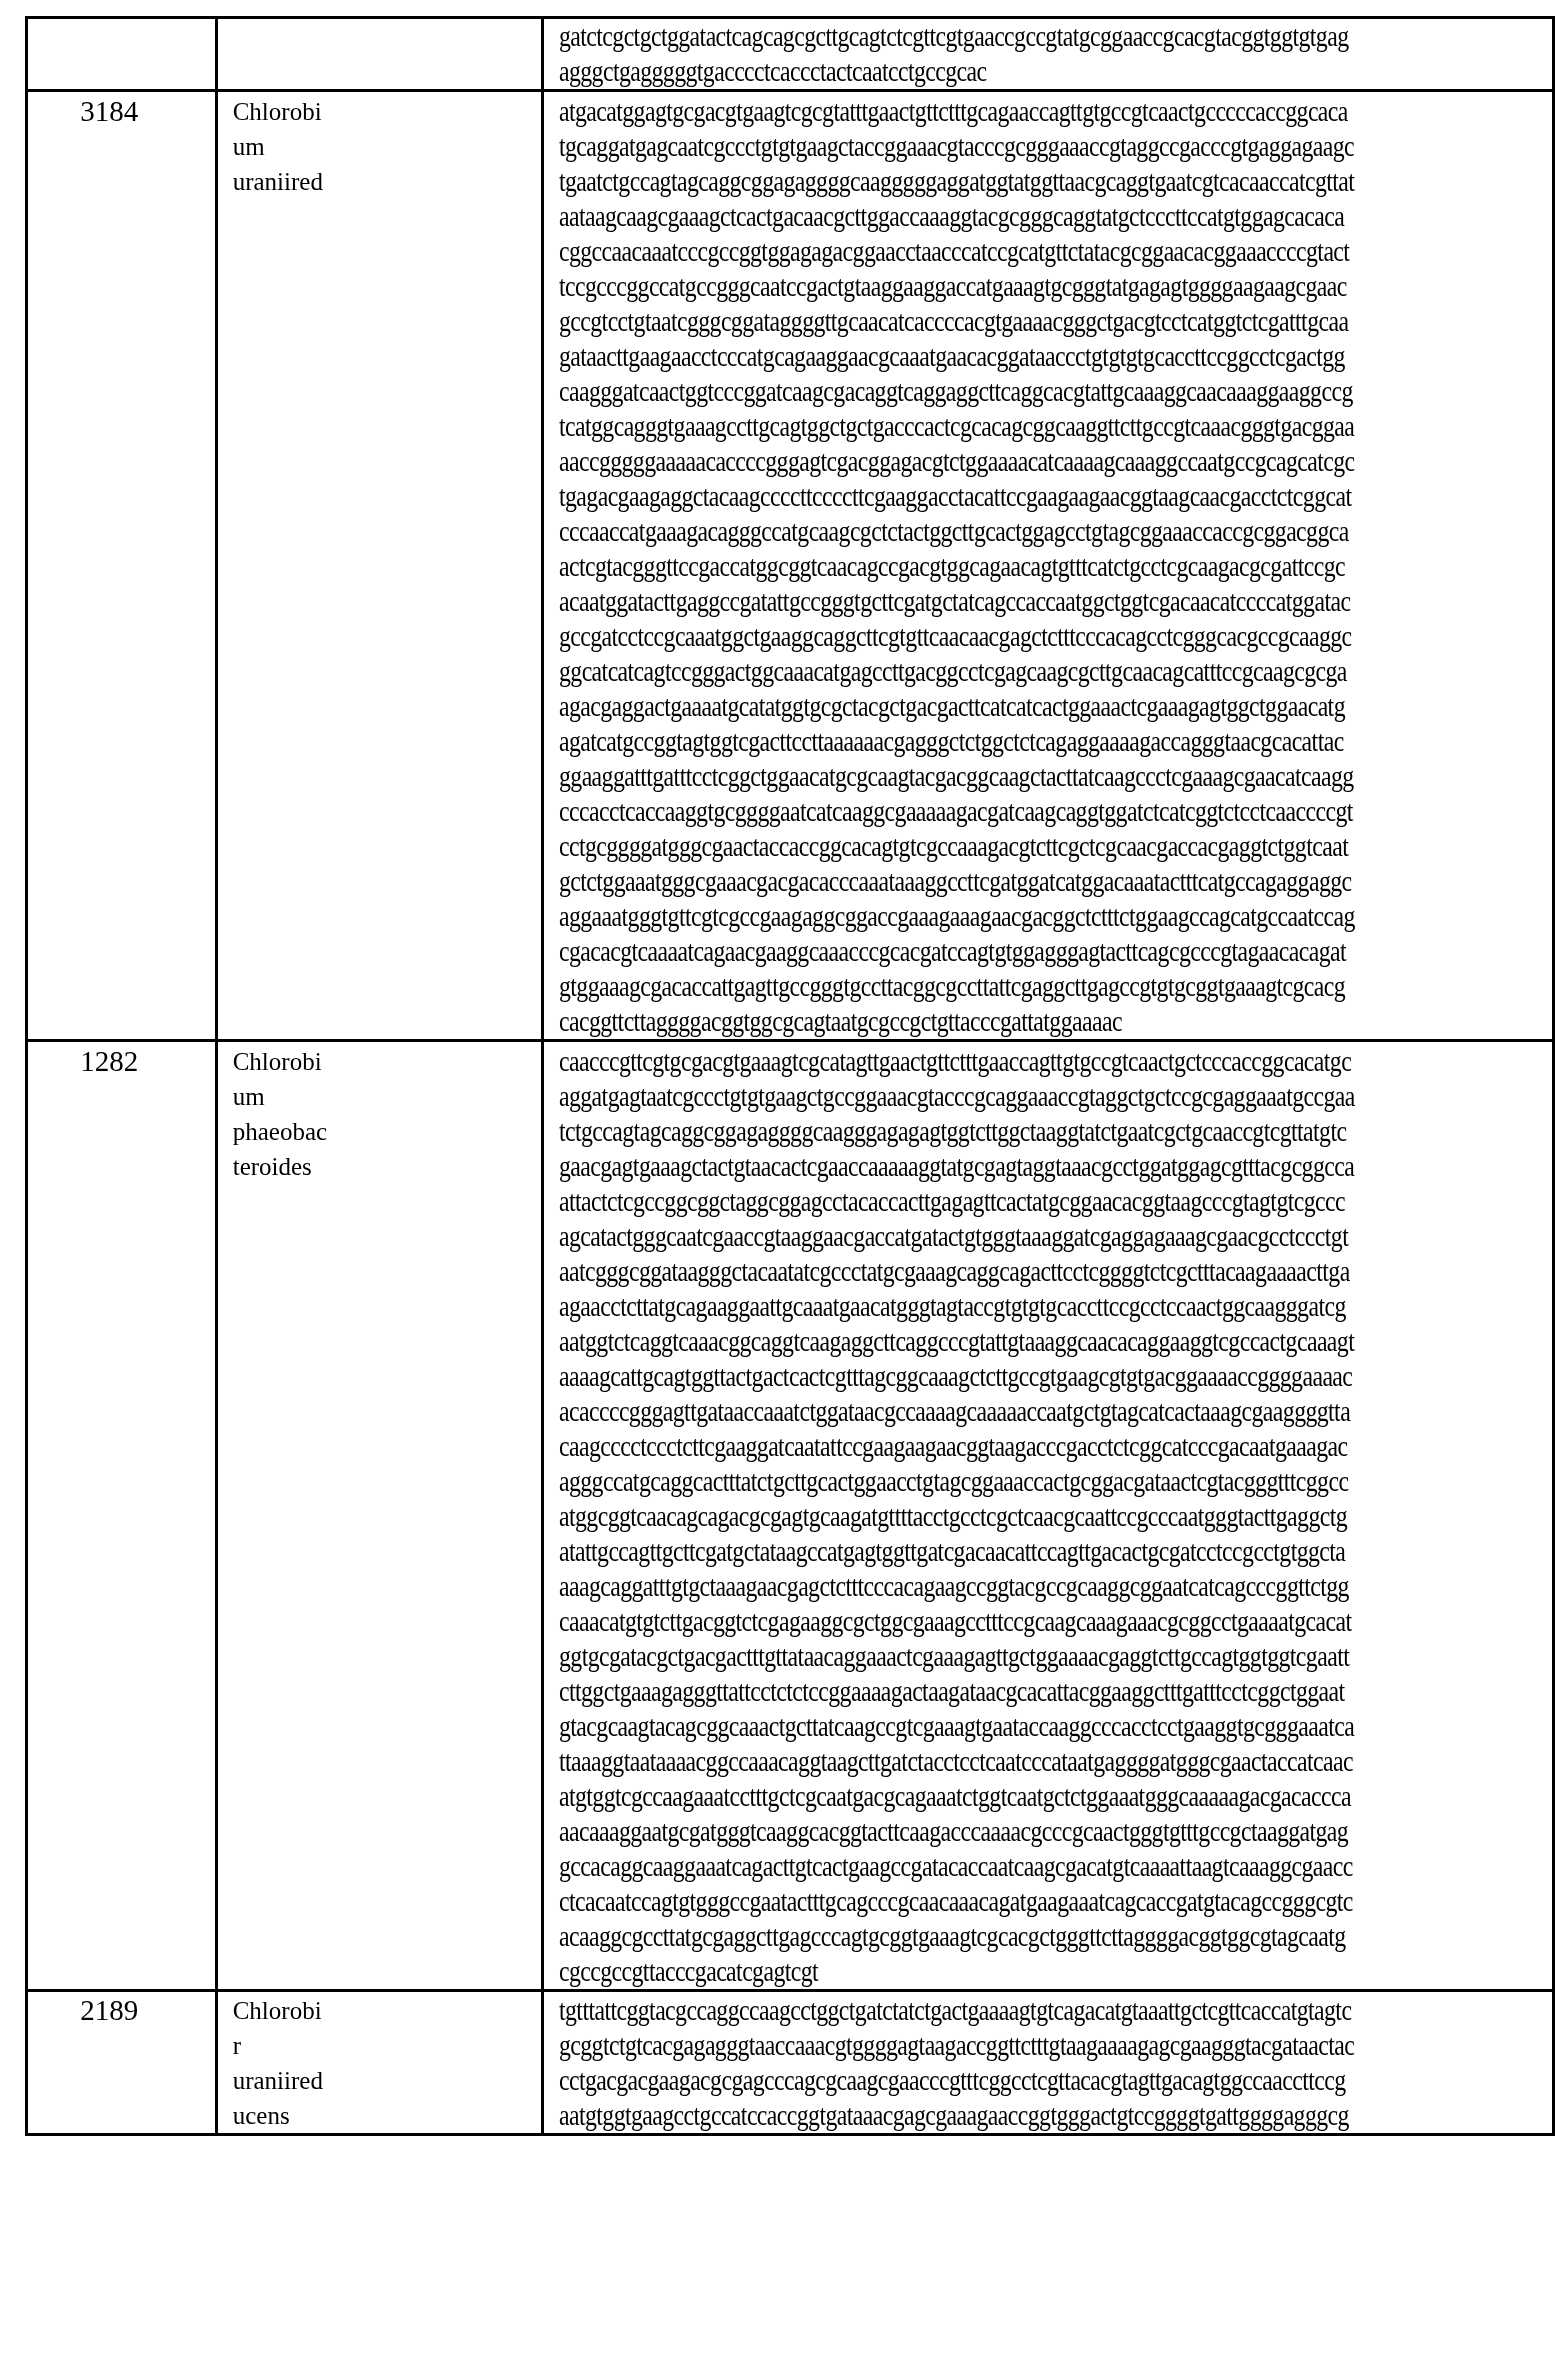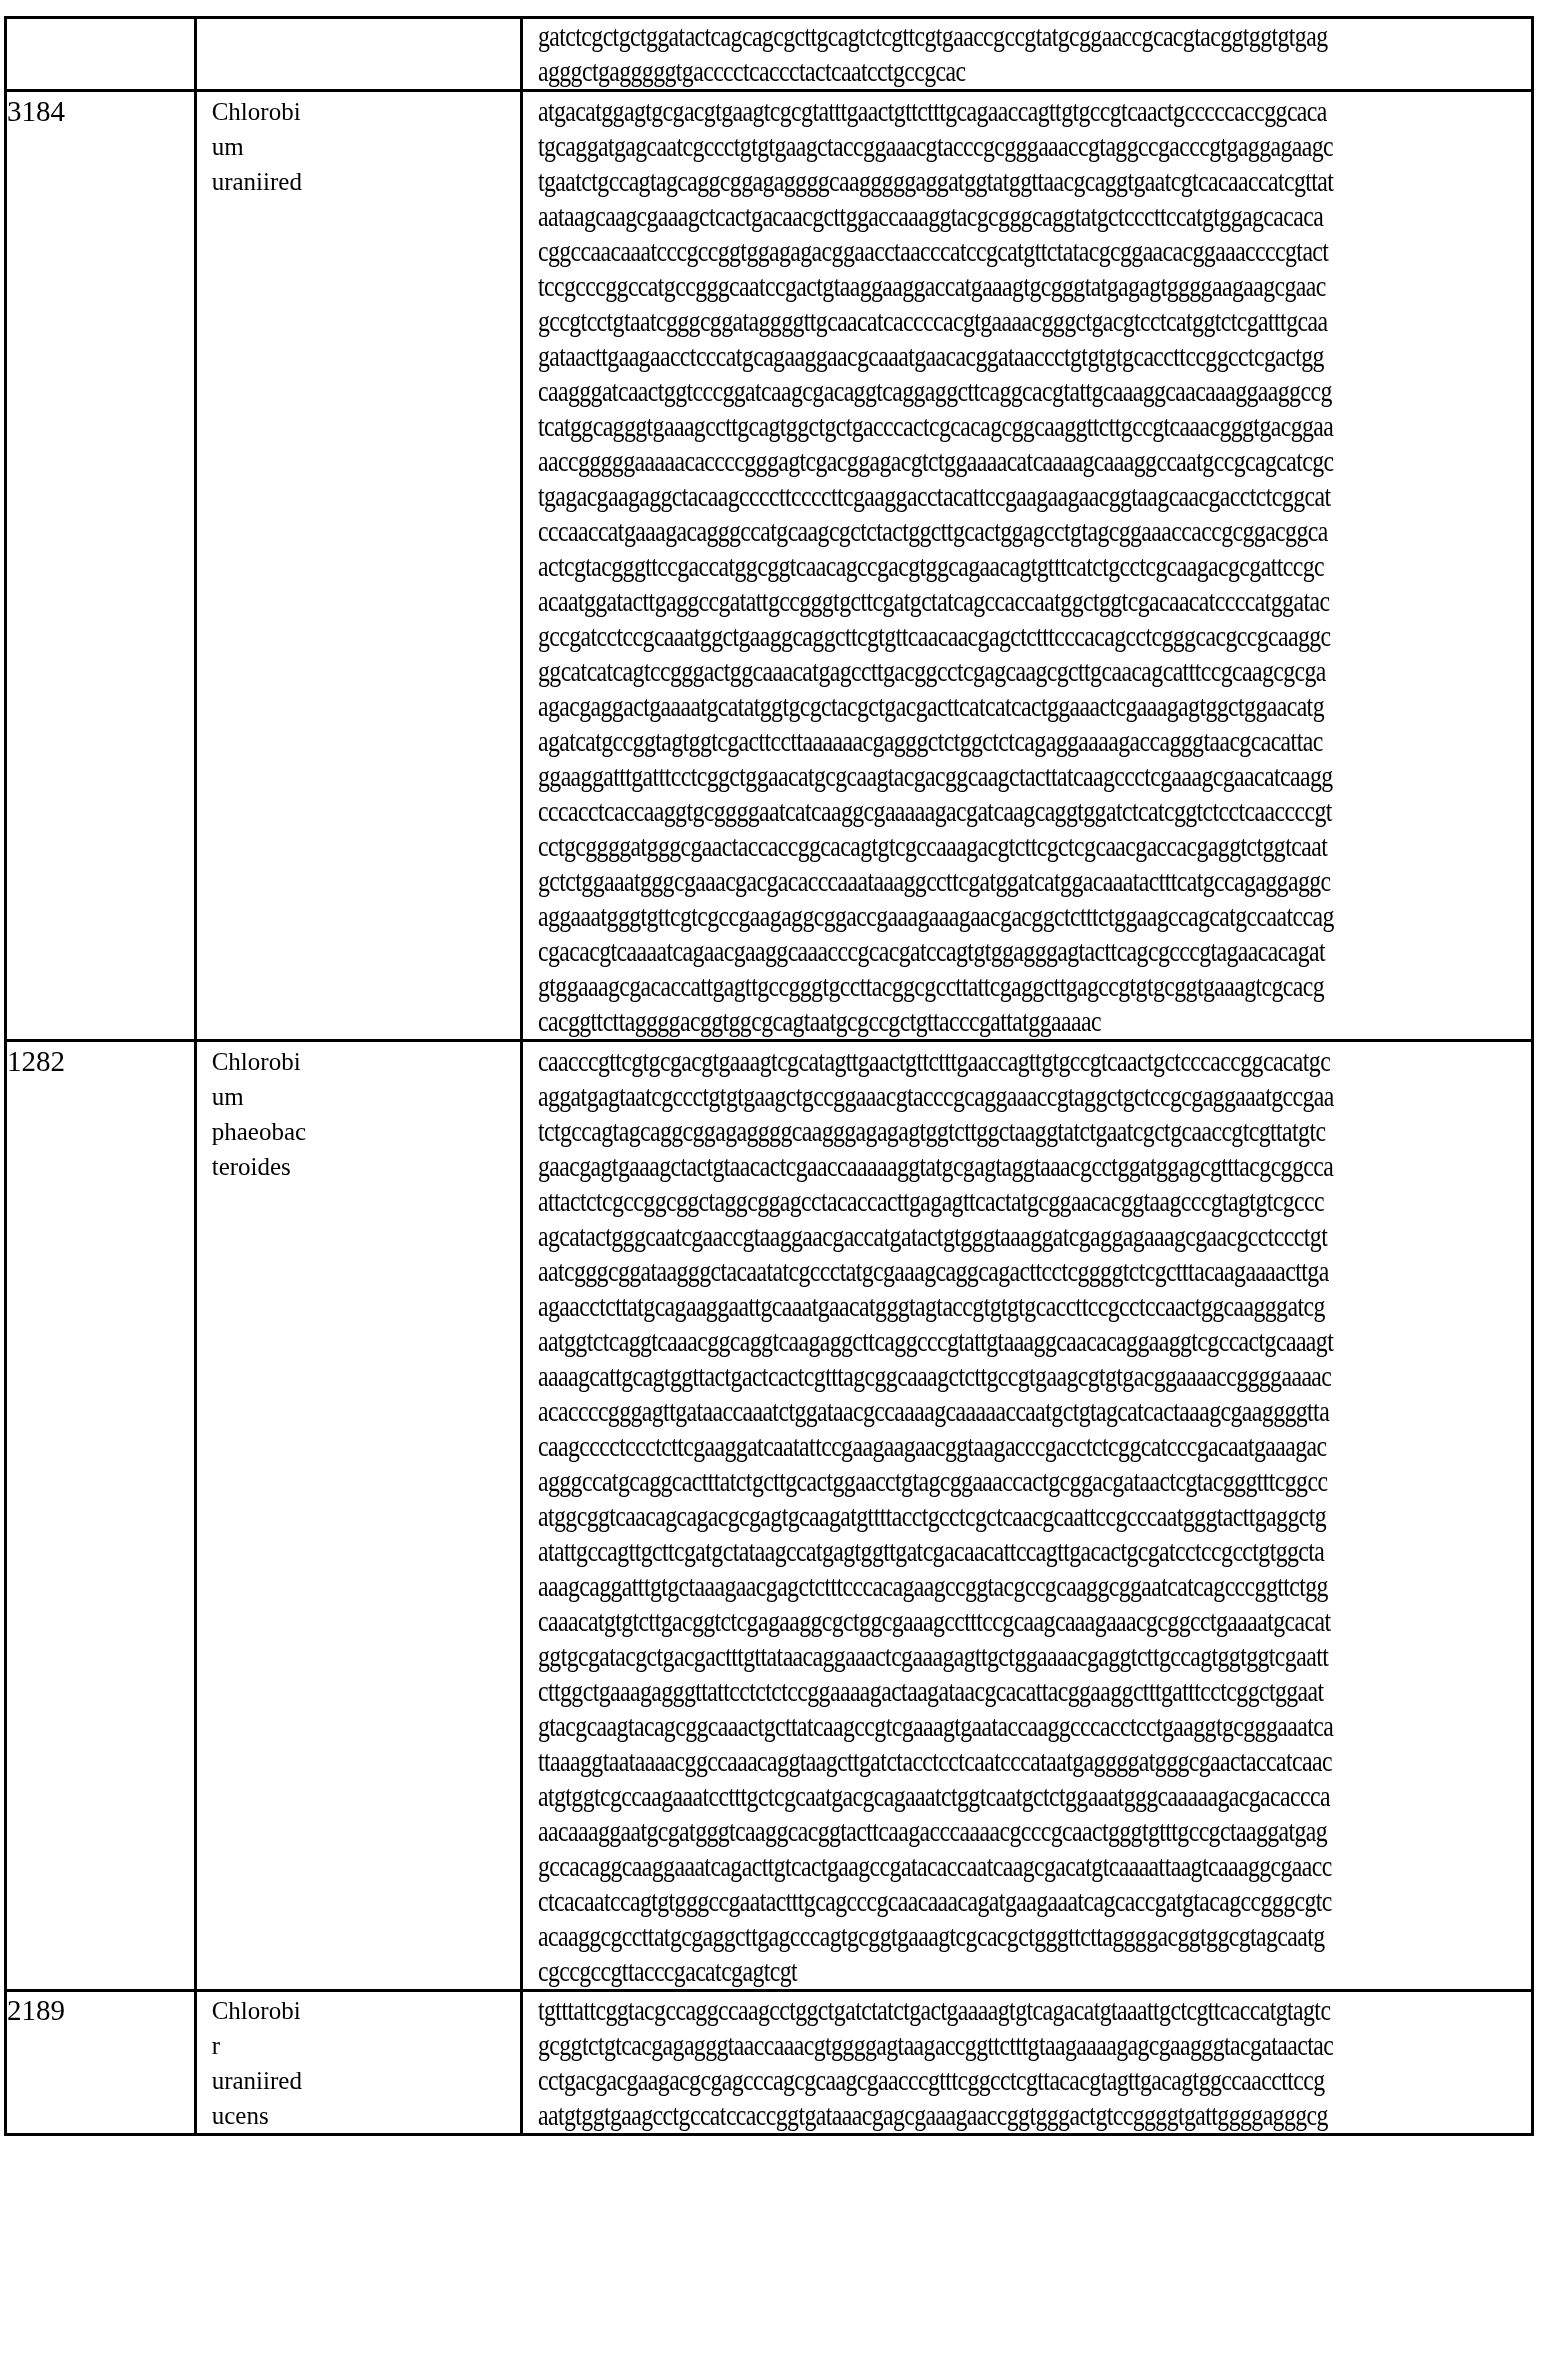--- a/index.html
+++ b/index.html
@@ -10,38 +10,38 @@
   body {
     width: 1556px;
     height: 2377px;
     position: relative;
     overflow: hidden;
     font-family: "Liberation Serif", "DejaVu Serif", serif;
     color: #000000;
   }
   .seq-table {
     position: absolute;
-    left: 4px;
+    left: 25px;
     top: 16.4px;
     width: 1530px;
     border-collapse: collapse;
     table-layout: fixed;
   }
   .seq-table td {
     border: 3.3px solid #000000;
     vertical-align: top;
     padding: 0;
   }
   .col-id { width: 190px; }
   .col-org { width: 326px; }
   .col-seq { width: auto; }
   .cell-id {
     font-size: 29px;
     line-height: 35px;
-    text-align: left;
+    text-align: center;
     padding: 1.6px 24.5px 0 0 !important;
   }
   .cell-org {
     font-size: 25px;
     line-height: 35px;
     padding: 1.6px 6.5px 0 14.7px !important;
   }
   .org-line { display: block; white-space: nowrap; }
   .cell-seq {
     padding: 1.6px 4.9px 0 14.7px !important;

